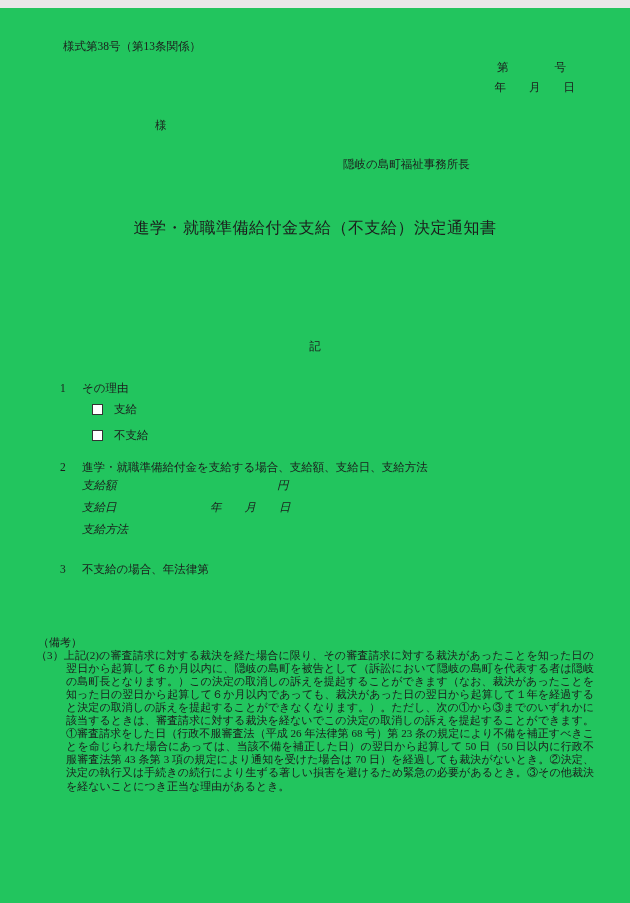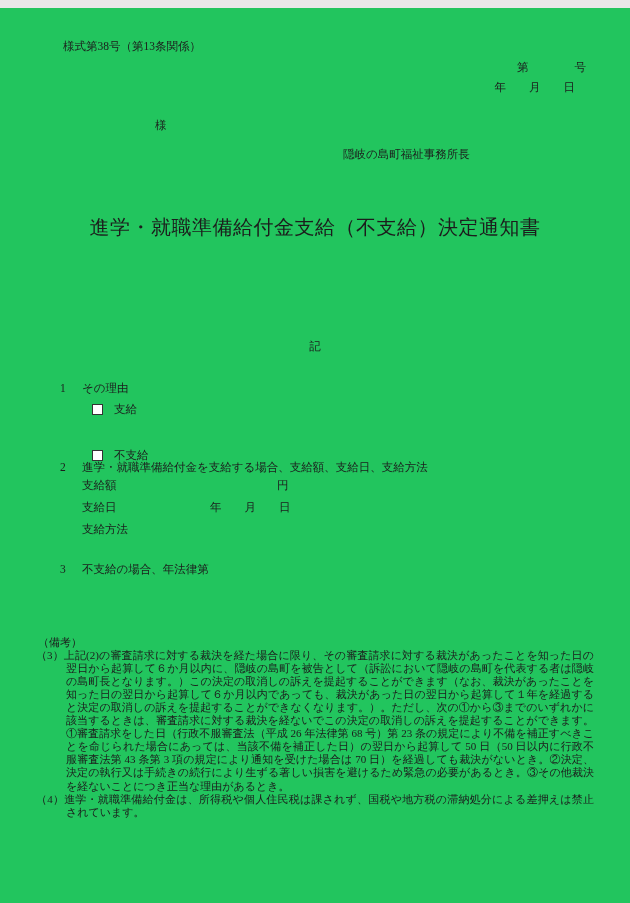--- a/index.html
+++ b/index.html
@@ -9,76 +9,76 @@
     margin:8px auto;
     background:#22c55e;
     font-family:"Liberation Serif","DejaVu Serif",serif;
     color:#1c1c1c;
     font-size:11.5px;
     overflow:hidden;
   }
   .abs{position:absolute;line-height:15px;white-space:nowrap;}
   .right{text-align:right;}
   .center{left:0;right:0;text-align:center;}
-  .title{font-size:20px;letter-spacing:0.5px;}
+  .title{font-size:16px;letter-spacing:0.5px;}
   .para{
     position:absolute;left:57px;width:513px;
     line-height:21px;text-indent:22px;
     white-space:normal;word-break:break-all;text-align:justify;
   }
   .sec-row{position:absolute;left:60px;display:flex;line-height:15px;}
   .sec-num{display:inline-block;width:22px;flex:0 0 22px;}
   .opt-row{position:absolute;left:92px;display:flex;align-items:center;height:15px;}
   .checkbox{
     display:inline-block;width:9px;height:9px;
     border:1px solid #333;background:#fff;
     margin-right:11px;flex:0 0 9px;
   }
-  .field-row{position:absolute;left:82px;display:flex;line-height:15px;}
+  .field-row{position:absolute;left:82px;display:flex;line-height:15px;font-style:italic;}
   .field-label-wide{display:inline-block;width:195px;flex:0 0 195px;}
   .field-label-mid{display:inline-block;width:128px;flex:0 0 128px;}
   .remarks{
     position:absolute;left:36px;top:628px;width:558px;
     font-size:11px;line-height:13.05px;
   }
   .remarks-heading{margin-left:2px;white-space:nowrap;}
   .remark-item{
     padding-left:30px;text-indent:-30px;
     word-break:break-all;text-align:justify;
   }
   .r-label{display:inline;}
 </style>
 </head>
 <body>
 
 <div class="page">
 
   <div class="abs" style="left:63px;top:31px;">様式第38号（第13条関係）</div>
 
-  <div class="abs right" style="right:44px;top:52px;text-align:right;">第　　　　号</div>
+  <div class="abs right" style="right:64px;top:52px;text-align:right;">第　　　　号</div>
   <div class="abs right" style="right:55px;top:72px;">年　　月　　日</div>
 
   <div class="abs" style="left:155px;top:110px;">様</div>
 
-  <div class="abs" style="left:343px;top:139px;text-align:center;">隠岐の島町福祉事務所長</div>
+  <div class="abs" style="left:343px;top:149px;text-align:center;">隠岐の島町福祉事務所長</div>
 
   <div class="abs center title" style="top:212px;">進学・就職準備給付金支給（不支給）決定通知書</div>
 
 
   <div class="abs center" style="top:331px;">記</div>
 
   <div class="sec-row" style="top:373px;">
     <span class="sec-num">1</span>
     <span>その理由</span>
   </div>
   <div class="opt-row" style="top:394px;justify-content:space-between;">
     <span class="checkbox"></span>
     <span>支給</span>
   </div>
-  <div class="opt-row" style="top:440px;">
+  <div class="opt-row" style="top:420px;">
     <span class="checkbox"></span>
     <span>不支給</span>
   </div>
 
   <div class="sec-row" style="top:452px;">
     <span class="sec-num">2</span>
     <span>進学・就職準備給付金を支給する場合、支給額、支給日、支給方法</span>
   </div>
   <div class="field-row" style="top:470px;">
     <span class="field-label-wide">支給額</span>
@@ -95,18 +95,15 @@
   <div class="sec-row" style="top:554px;">
     <span class="sec-num">3</span>
     <span>不支給の場合、年法律第</span>
   </div>
 
   <div class="remarks">
     <div class="remarks-heading">（備考）</div>
     <div class="remark-item">
       <span class="r-label">（3）</span><span>上記(2)の審査請求に対する裁決を経た場合に限り、その審査請求に対する裁決があったことを知った日の翌日から起算して６か月以内に、隠岐の島町を被告として（訴訟において隠岐の島町を代表する者は隠岐の島町長となります。）この決定の取消しの訴えを提起することができます（なお、裁決があったことを知った日の翌日から起算して６か月以内であっても、裁決があった日の翌日から起算して１年を経過すると決定の取消しの訴えを提起することができなくなります。）。ただし、次の①から③までのいずれかに該当するときは、審査請求に対する裁決を経ないでこの決定の取消しの訴えを提起することができます。①審査請求をした日（行政不服審査法（平成 26 年法律第 68 号）第 23 条の規定により不備を補正すべきことを命じられた場合にあっては、当該不備を補正した日）の翌日から起算して 50 日（50 日以内に行政不服審査法第 43 条第 3 項の規定により通知を受けた場合は 70 日）を経過しても裁決がないとき。②決定、決定の執行又は手続きの続行により生ずる著しい損害を避けるため緊急の必要があるとき。③その他裁決を経ないことにつき正当な理由があるとき。</span>
     </div>
-    <div class="remark-item">
-      <span class="r-label">（4）</span><span>進学・就職準備給付金は、所得税や個人住民税は課されず、国税や地方税の滞納処分による差押えは禁止されています。</span>
-    </div>
   </div>
 
 </div>
 
 </body></html>

